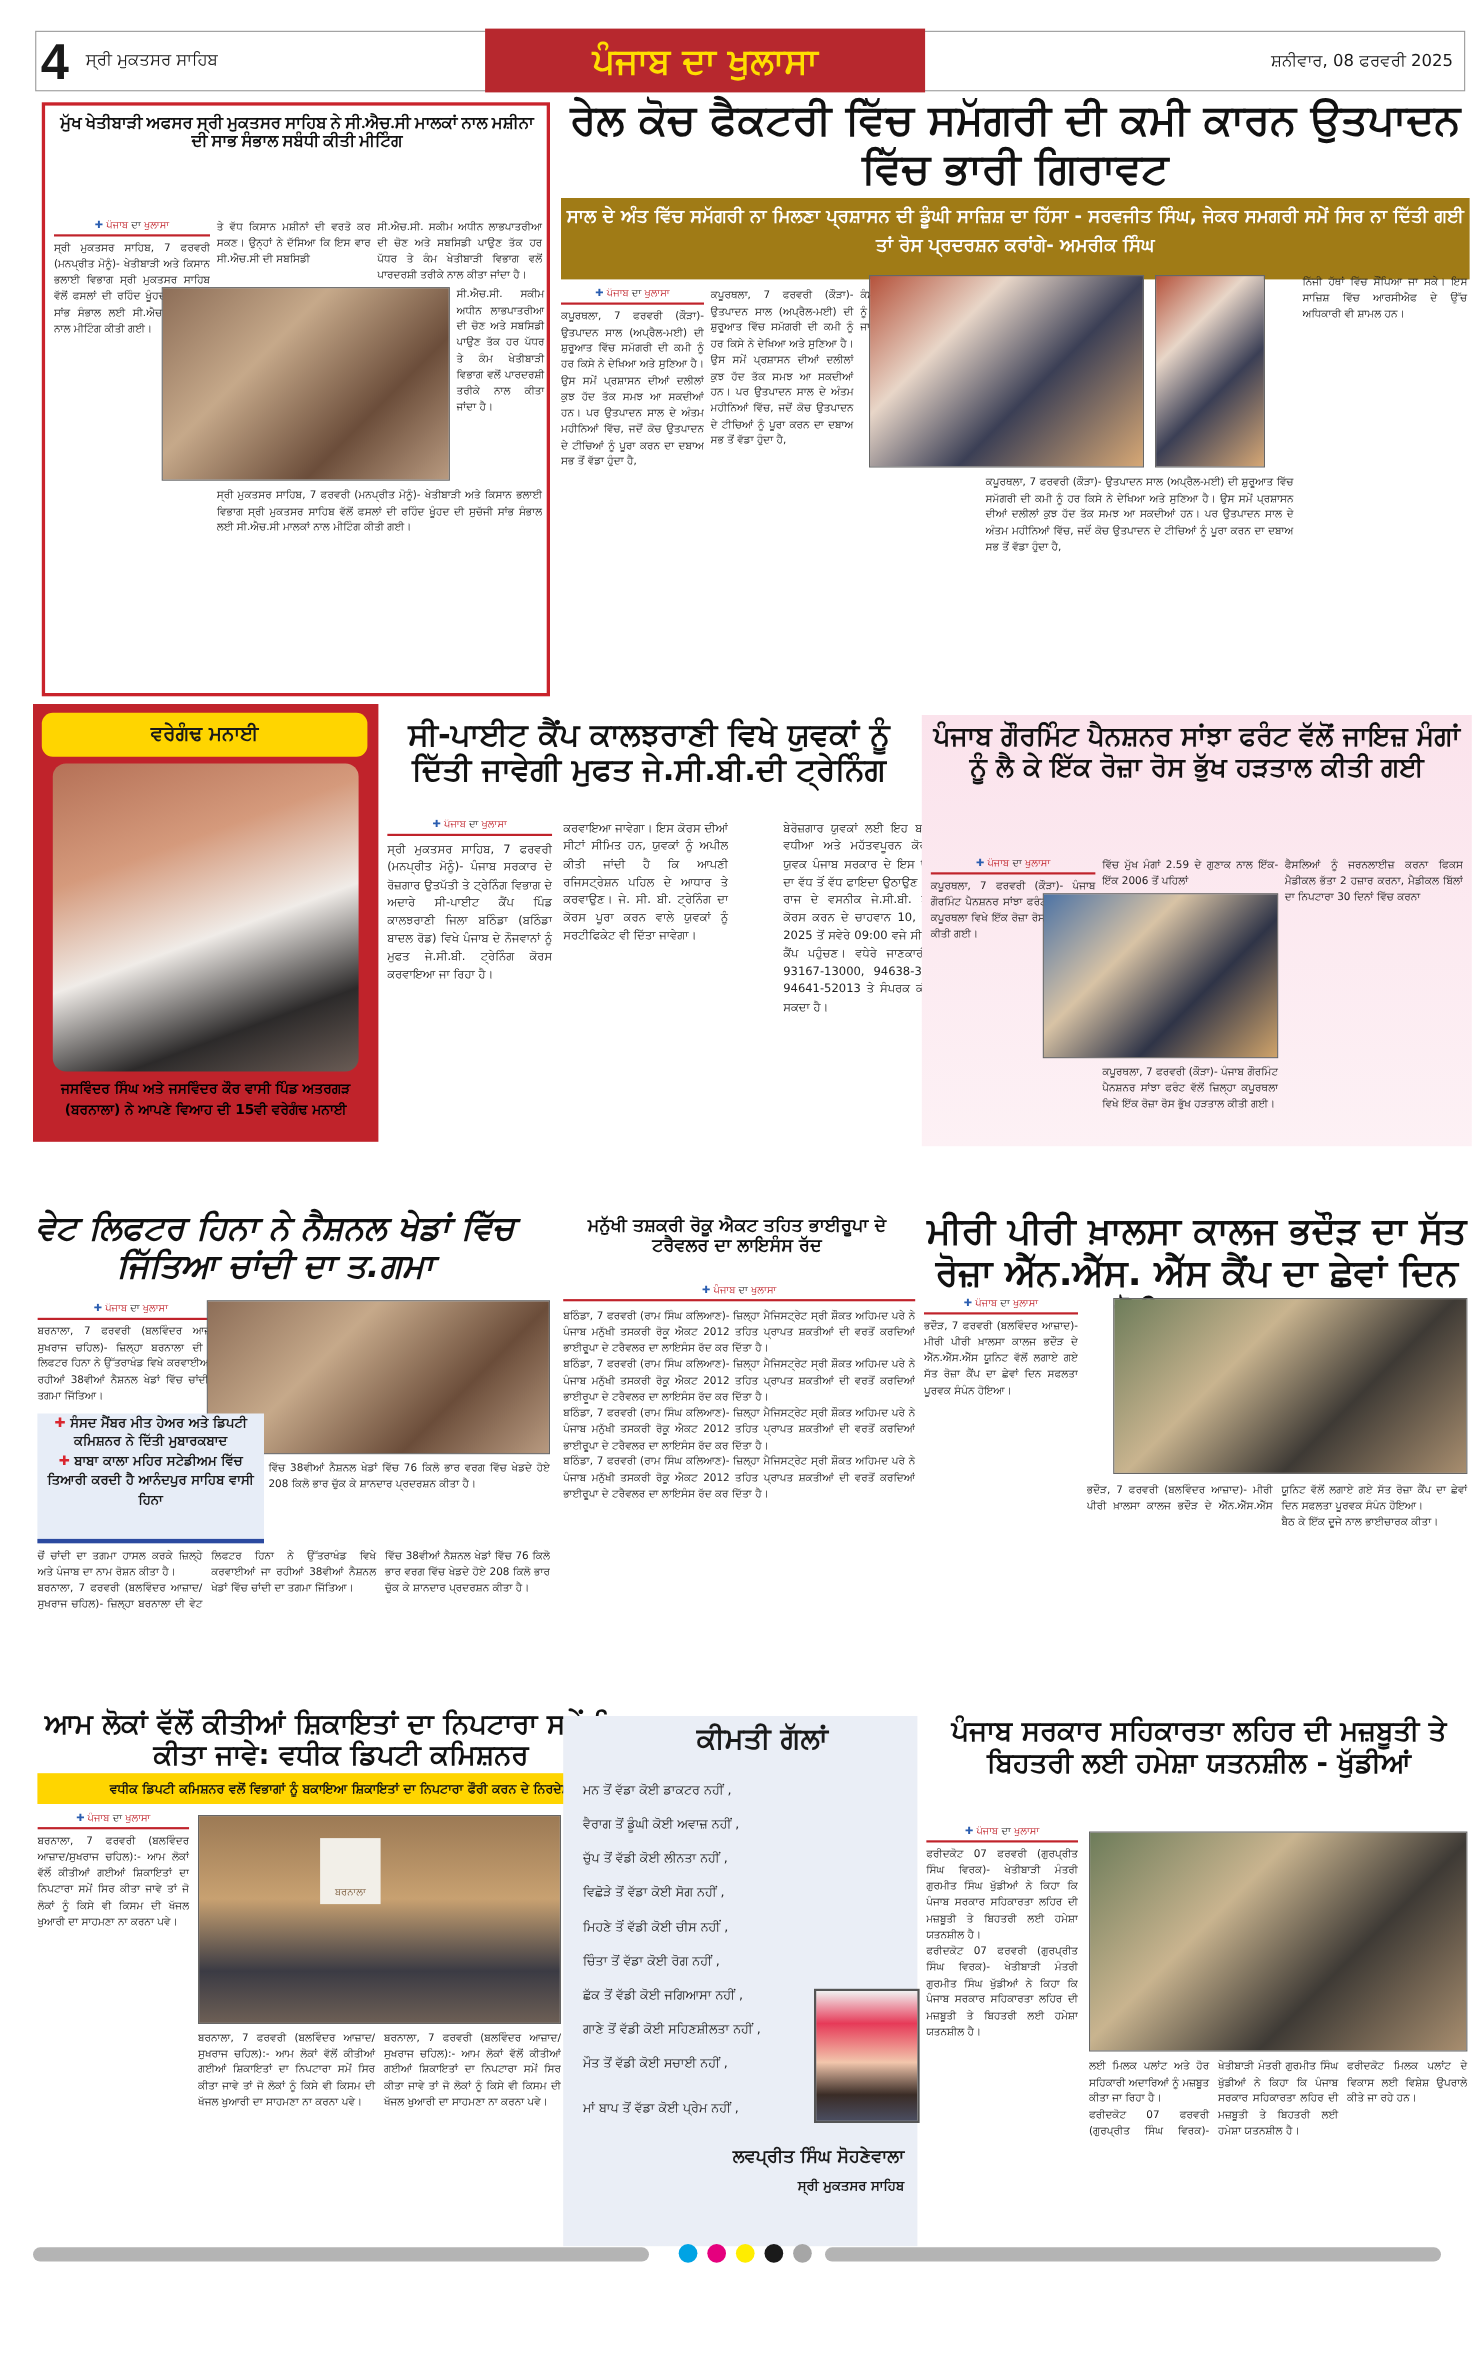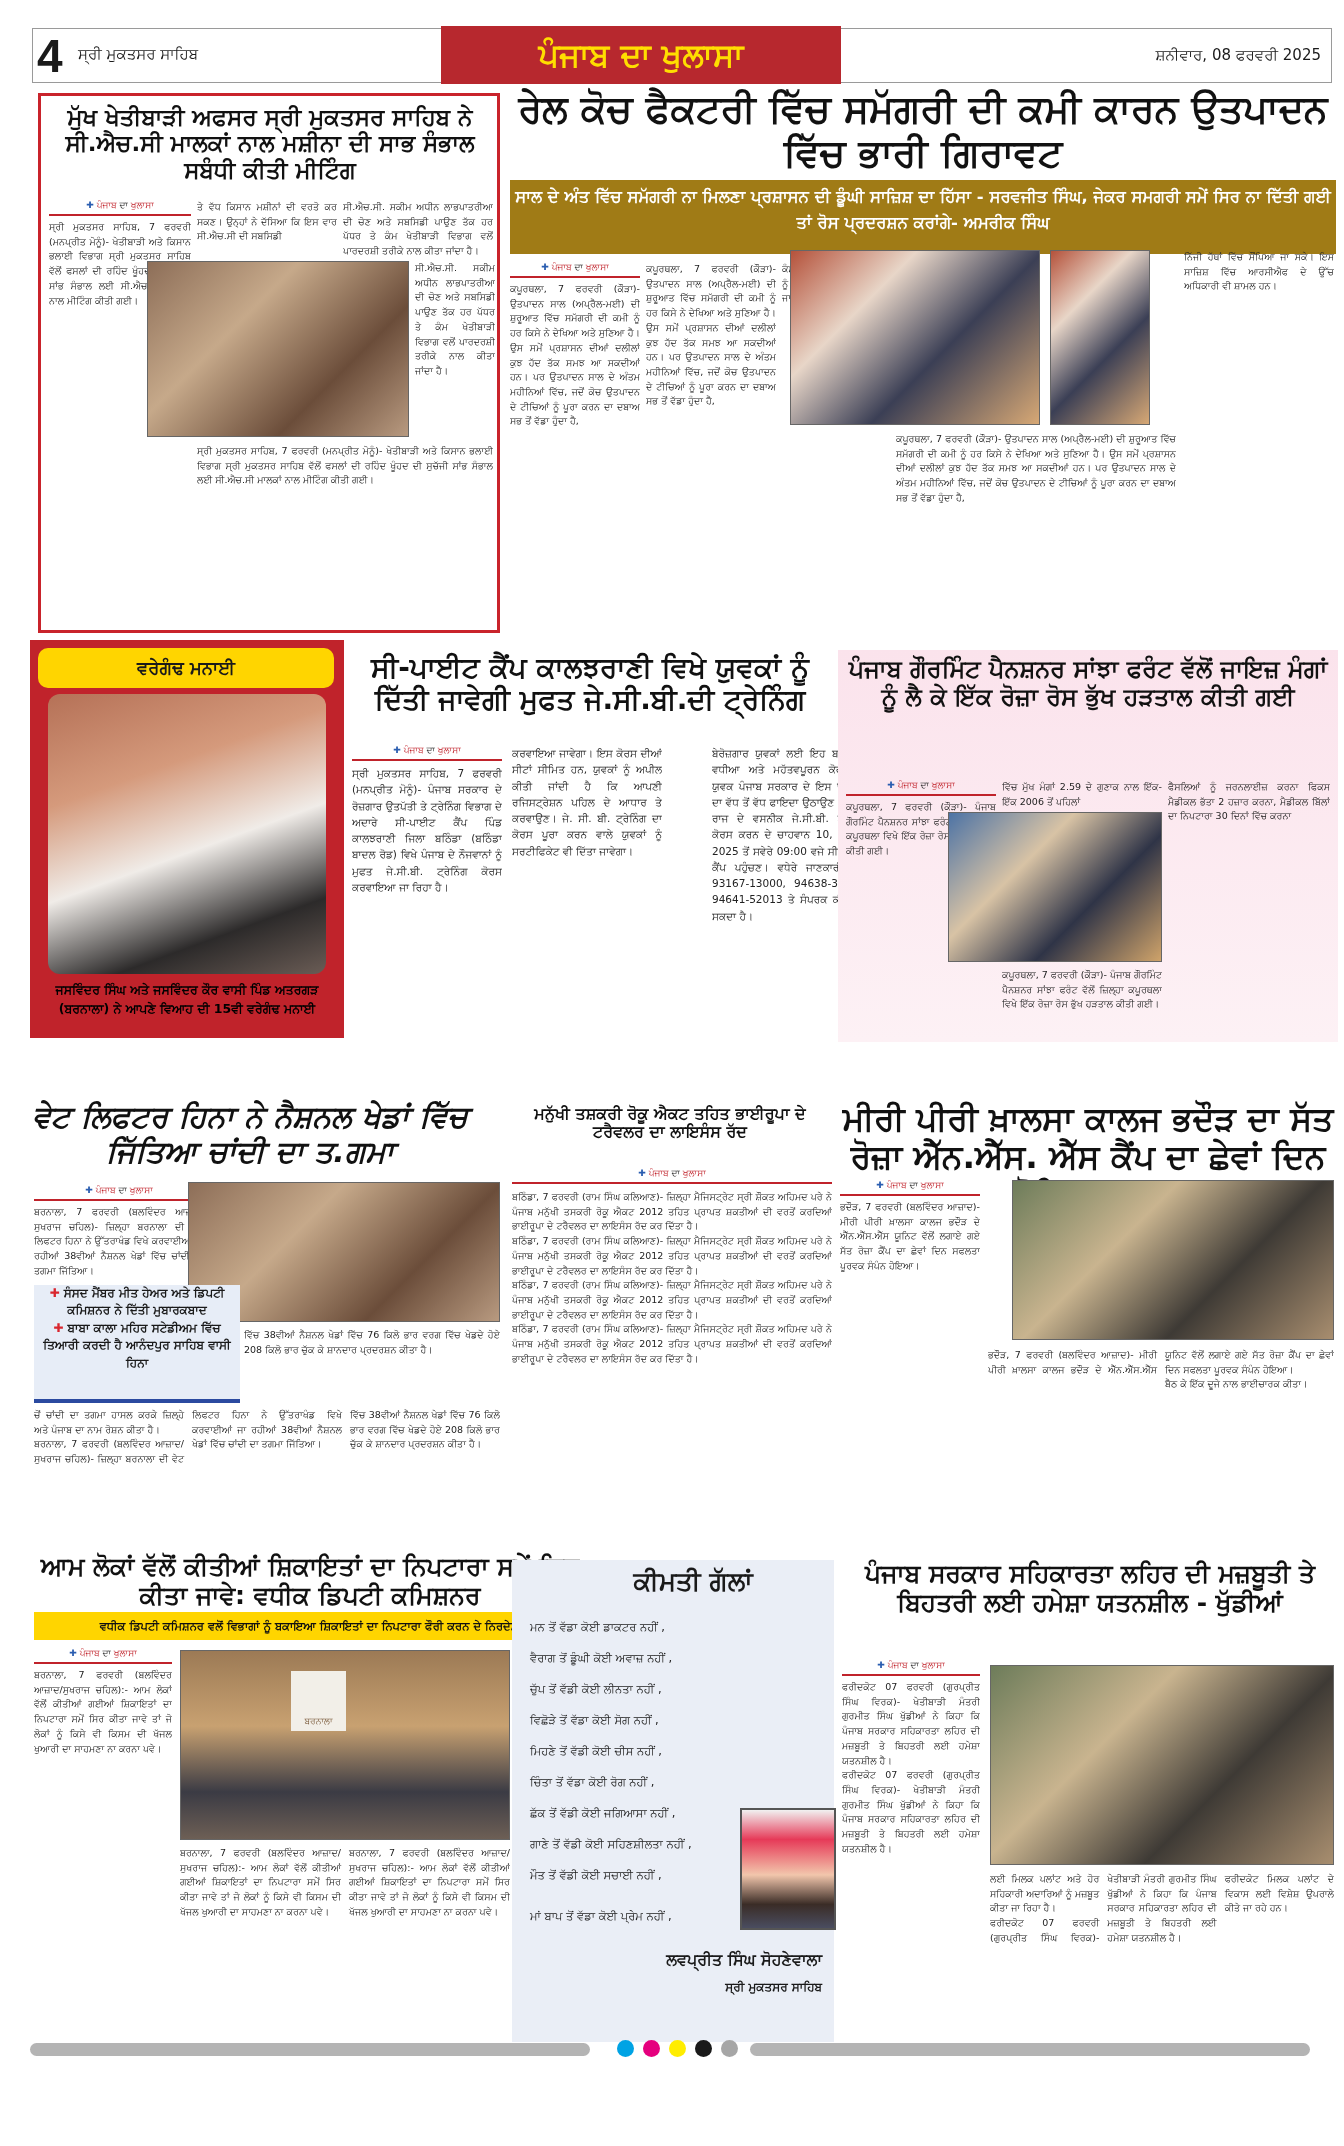--- a/index.html
+++ b/index.html
@@ -78,21 +78,21 @@
 <body>
 
 <div class="abs masthead">
   <div class="abs page-no">4</div>
   <div class="abs edition">ਸ੍ਰੀ ਮੁਕਤਸਰ ਸਾਹਿਬ</div>
   <div class="abs brand">ਪੰਜਾਬ ਦਾ ਖੁਲਾਸਾ</div>
   <div class="abs dateline">ਸ਼ਨੀਵਾਰ, 08 ਫਰਵਰੀ 2025</div>
 </div>
 
 <div class="abs s1">
-  <div class="abs headline" style="left:6px;top:8px;width:446px;font-size:23px;">ਮੁੱਖ ਖੇਤੀਬਾੜੀ ਅਫਸਰ ਸ੍ਰੀ ਮੁਕਤਸਰ ਸਾਹਿਬ ਨੇ ਸੀ.ਐਚ.ਸੀ ਮਾਲਕਾਂ ਨਾਲ ਮਸ਼ੀਨਾ ਦੀ ਸਾਭ ਸੰਭਾਲ ਸਬੰਧੀ ਕੀਤੀ ਮੀਟਿੰਗ</div>
+  <div class="abs headline" style="left:6px;top:8px;width:446px;font-size:15px;font-family:Liberation Serif, serif;">ਮੁੱਖ ਖੇਤੀਬਾੜੀ ਅਫਸਰ ਸ੍ਰੀ ਮੁਕਤਸਰ ਸਾਹਿਬ ਨੇ ਸੀ.ਐਚ.ਸੀ ਮਾਲਕਾਂ ਨਾਲ ਮਸ਼ੀਨਾ ਦੀ ਸਾਭ ਸੰਭਾਲ ਸਬੰਧੀ ਕੀਤੀ ਮੀਟਿੰਗ</div>
   <div class="col" style="left:8px;top:104px;width:142px;height:430px;">
     <div class="byline"><span class="plus">✚ </span><span>ਪੰਜਾਬ</span> <span class="b2">ਦਾ</span> <span>ਖੁਲਾਸਾ</span></div>
     <div class="body-text">ਸ੍ਰੀ ਮੁਕਤਸਰ ਸਾਹਿਬ, 7 ਫਰਵਰੀ (ਮਨਪ੍ਰੀਤ ਮੋਨੂੰ)- ਖੇਤੀਬਾੜੀ ਅਤੇ ਕਿਸਾਨ ਭਲਾਈ ਵਿਭਾਗ ਸ੍ਰੀ ਮੁਕਤਸਰ ਸਾਹਿਬ ਵੱਲੋਂ ਫਸਲਾਂ ਦੀ ਰਹਿੰਦ ਖੂੰਹਦ ਦੀ ਸੁਚੱਜੀ ਸਾਂਭ ਸੰਭਾਲ ਲਈ ਸੀ.ਐਚ.ਸੀ ਮਾਲਕਾਂ ਨਾਲ ਮੀਟਿੰਗ ਕੀਤੀ ਗਈ।</div>
   </div>
   <div class="col" style="left:156px;top:104px;width:140px;height:60px;">
     <div class="body-text">ਤੇ ਵੱਧ ਕਿਸਾਨ ਮਸ਼ੀਨਾਂ ਦੀ ਵਰਤੋ ਕਰ ਸਕਣ। ਉਨ੍ਹਾਂ ਨੇ ਦੱਸਿਆ ਕਿ ਇਸ ਵਾਰ ਸੀ.ਐਚ.ਸੀ ਦੀ ਸਬਸਿਡੀ</div>
   </div>
   <div class="col" style="left:302px;top:104px;width:150px;height:60px;">
     <div class="body-text">ਸੀ.ਐਚ.ਸੀ. ਸਕੀਮ ਅਧੀਨ ਲਾਭਪਾਤਰੀਆ ਦੀ ਚੋਣ ਅਤੇ ਸਬਸਿਡੀ ਪਾਉਣ ਤੱਕ ਹਰ ਪੱਧਰ ਤੇ ਕੰਮ ਖੇਤੀਬਾੜੀ ਵਿਭਾਗ ਵਲੋਂ ਪਾਰਦਰਸ਼ੀ ਤਰੀਕੇ ਨਾਲ ਕੀਤਾ ਜਾਂਦਾ ਹੈ।</div>
   </div>

